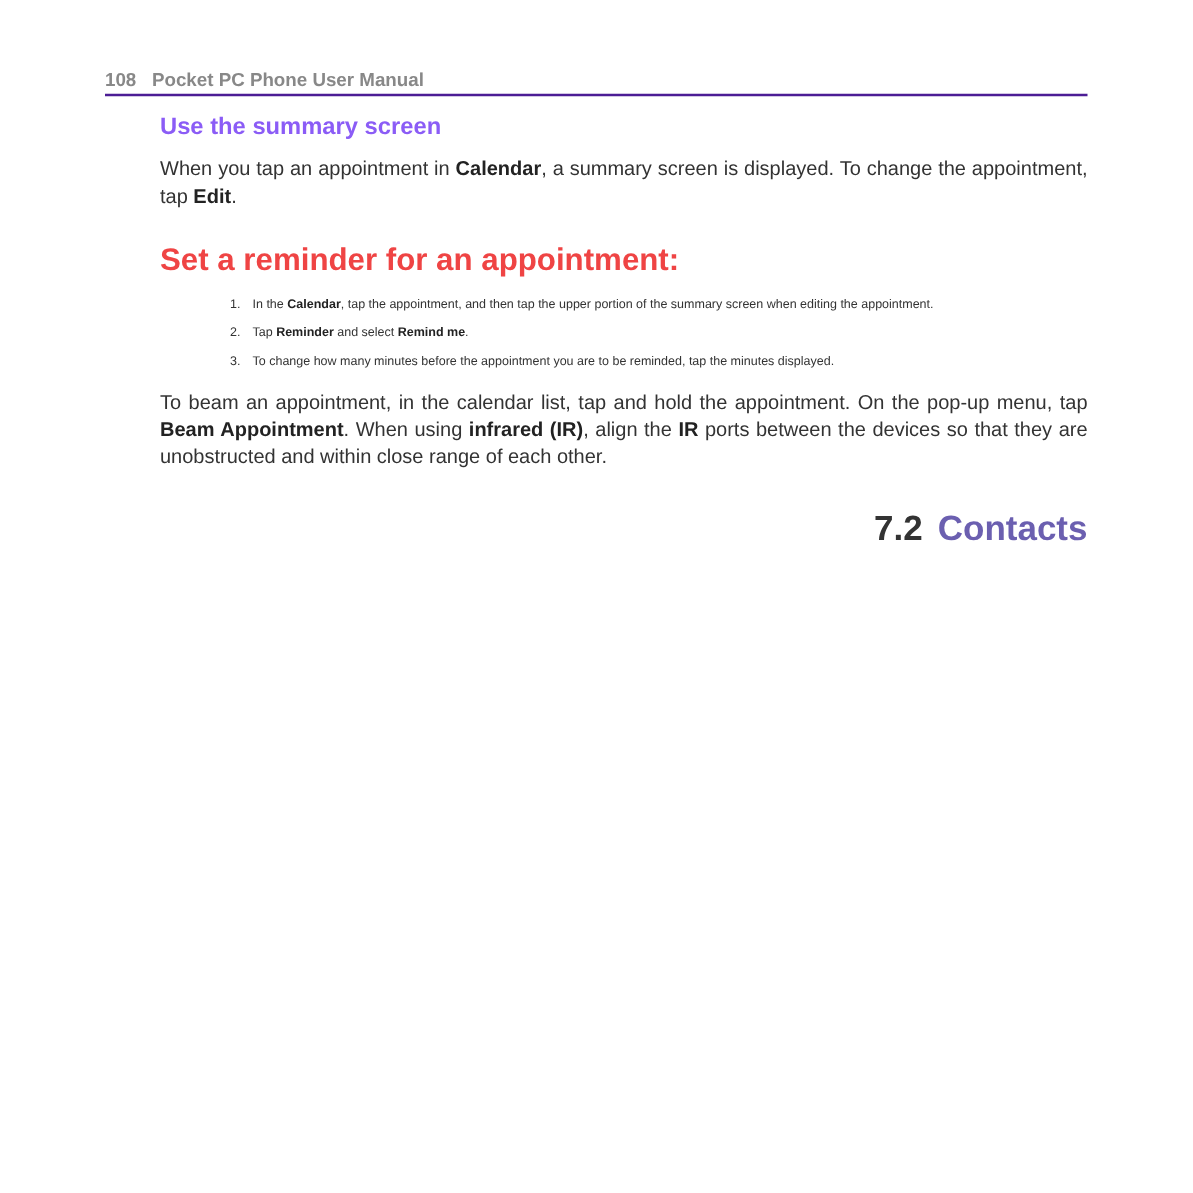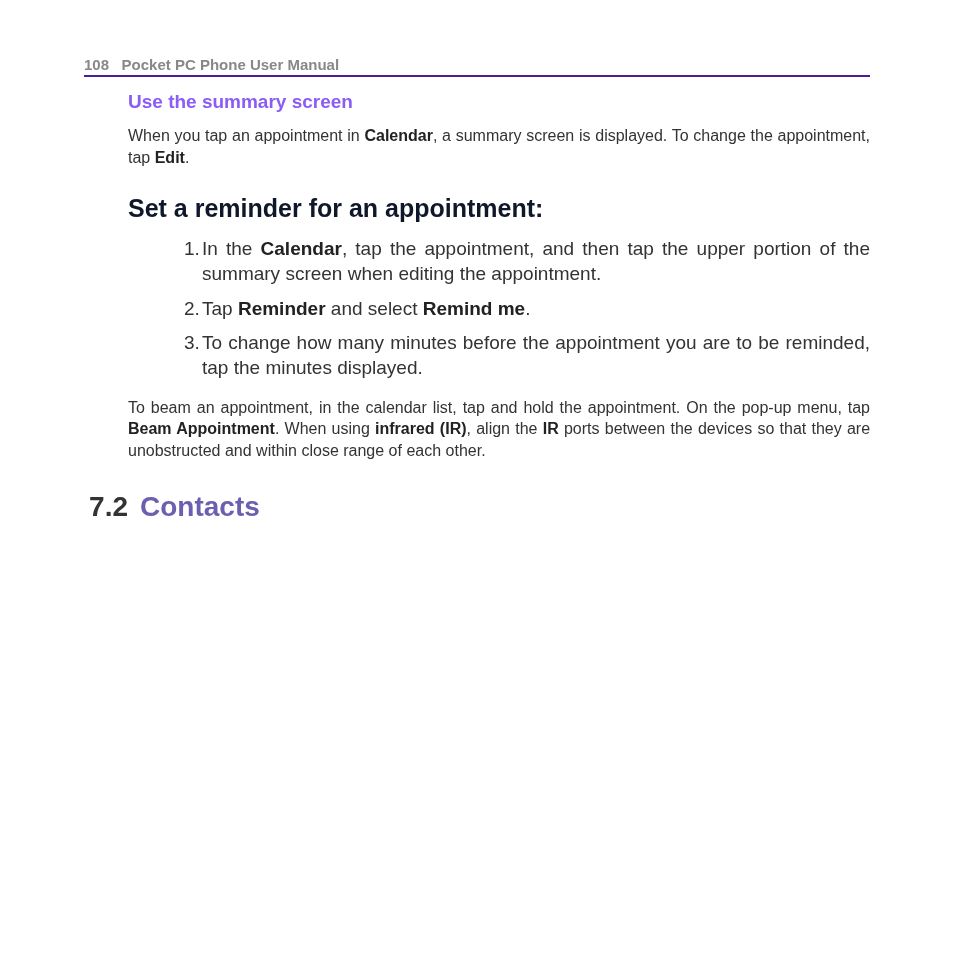--- a/index.html
+++ b/index.html
@@ -28,59 +28,60 @@
   .content { padding-left: 44px; }
   .sub-heading {
     font-size: 19px;
     font-weight: bold;
     color: #8b5cf6;
     margin-bottom: 12px;
   }
   .section-heading {
     font-size: 25px;
     font-weight: bold;
-    color: #0f172a;
+    color: #ef4444;
     margin: 26px 0 14px 0;
   }
   .body-text {
     font-size: 16px;
     color: #333;
     line-height: 1.35;
     text-align: justify;
     margin-bottom: 14px;
   }
   .ol {
     list-style: none;
     counter-reset: item;
     padding-left: 56px;
     margin-bottom: 16px;
   }
   .ol li {
     counter-increment: item;
     position: relative;
-    font-size: 19px;
+    font-size: 10px;
     color: #333;
     line-height: 1.3;
     text-align: justify;
     margin-bottom: 10px;
     padding-left: 18px;
   }
   .ol li::before {
     content: counter(item) ".";
     position: absolute;
     left: 0;
     top: 0;
   }
   b { font-weight: bold; color: #222; }
   .italic-bold { font-style: italic; font-weight: bold; }
   .chapter-row {
     display: flex;
     align-items: baseline;
     gap: 12px;
     margin: 30px 0 18px -44px;
+    justify-content: flex-end;
   }
   .chapter-num {
     font-size: 28px;
     font-weight: bold;
     color: #333;
     width: 44px;
     text-align: right;
   }
   .chapter-title {
     font-size: 28px;

